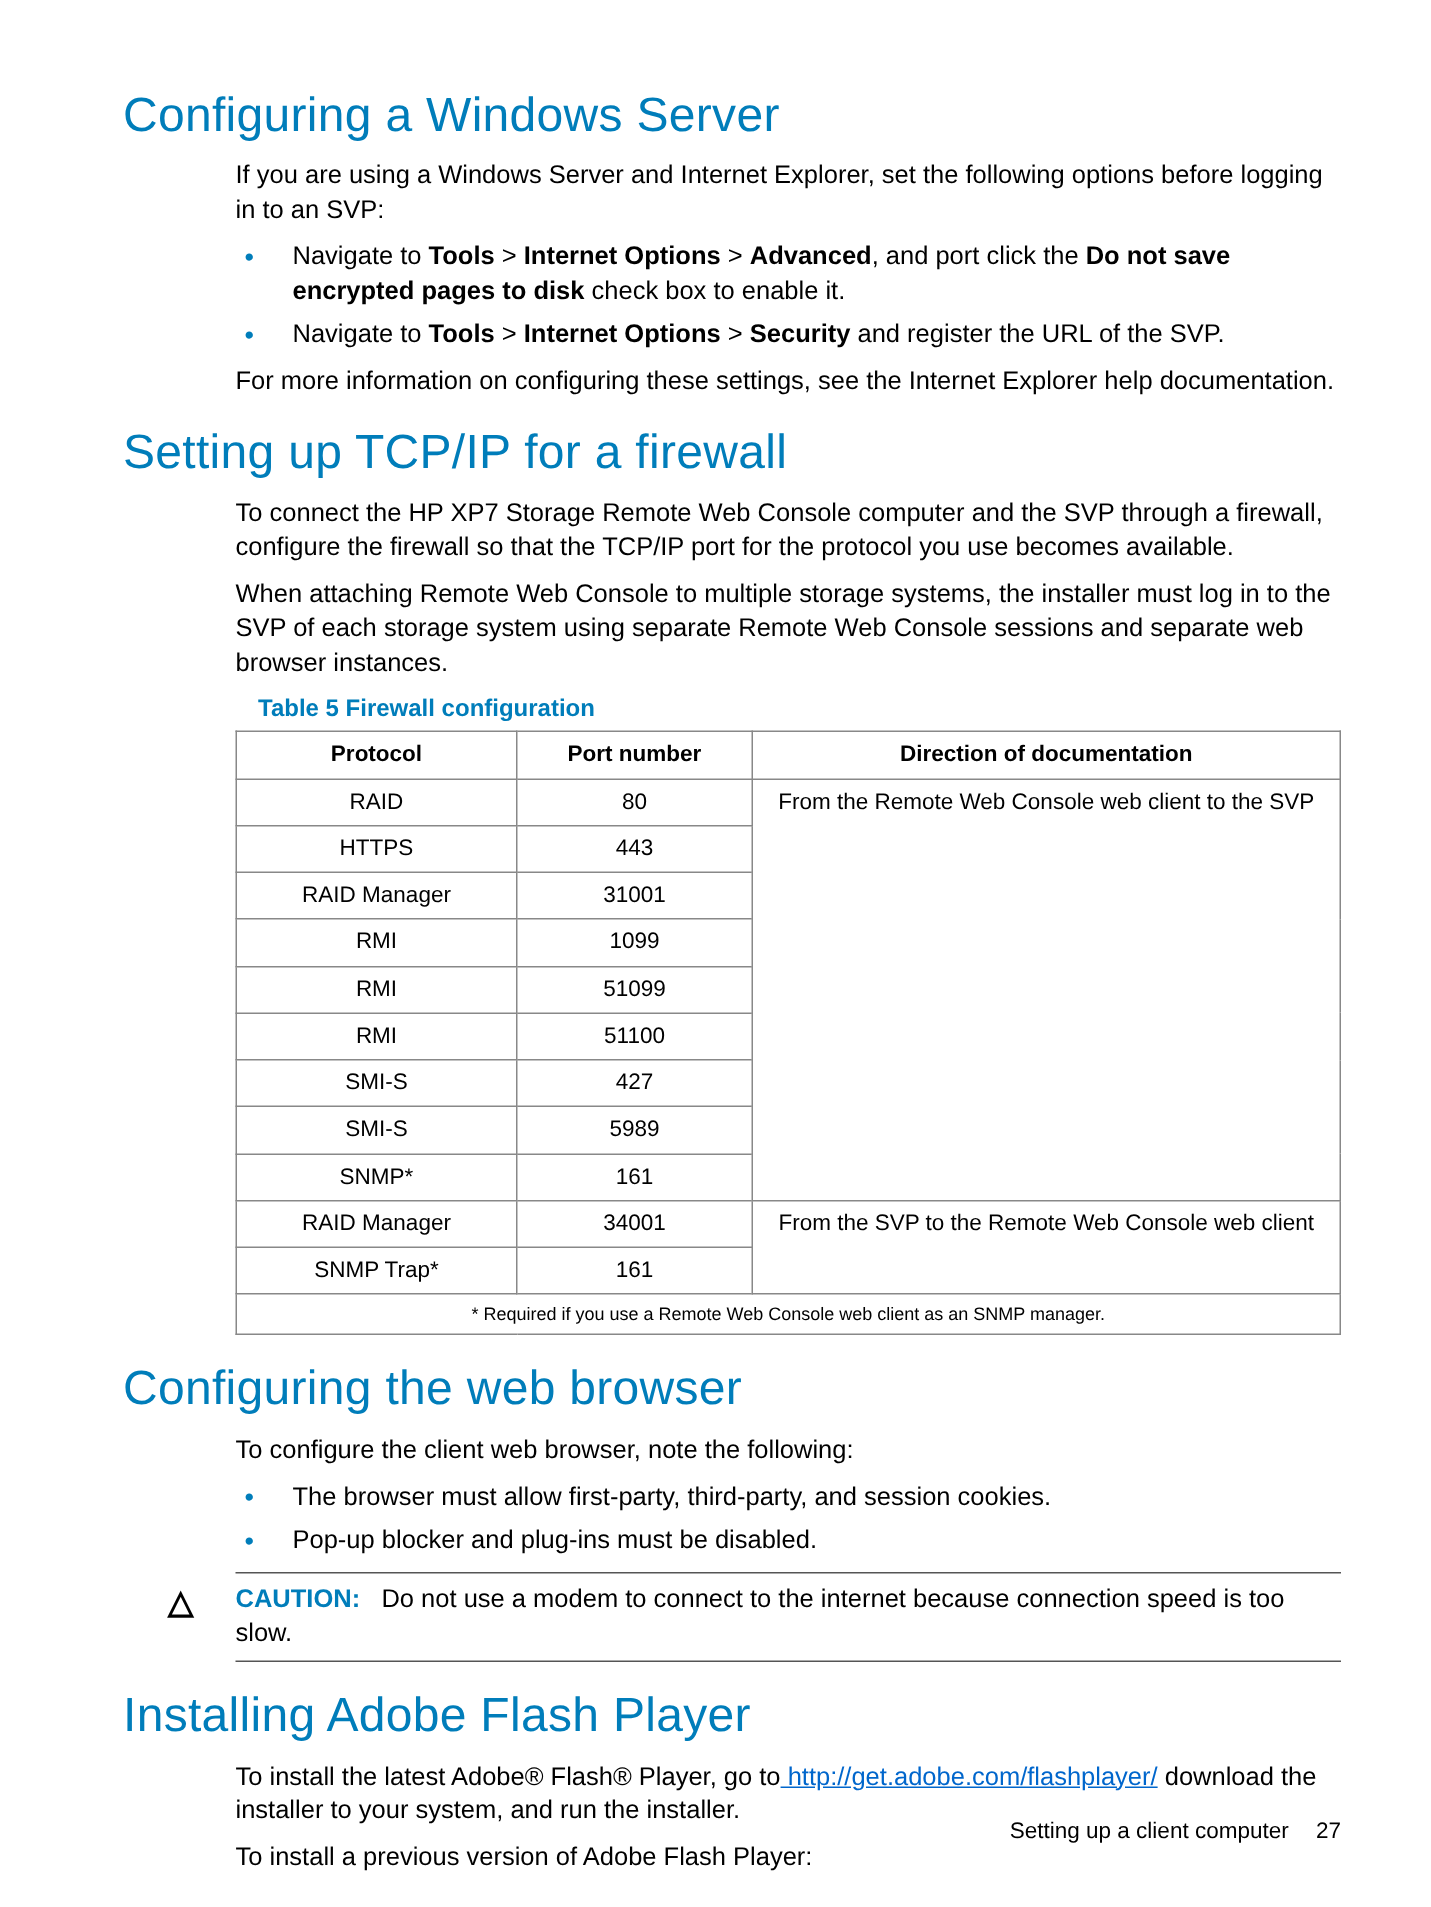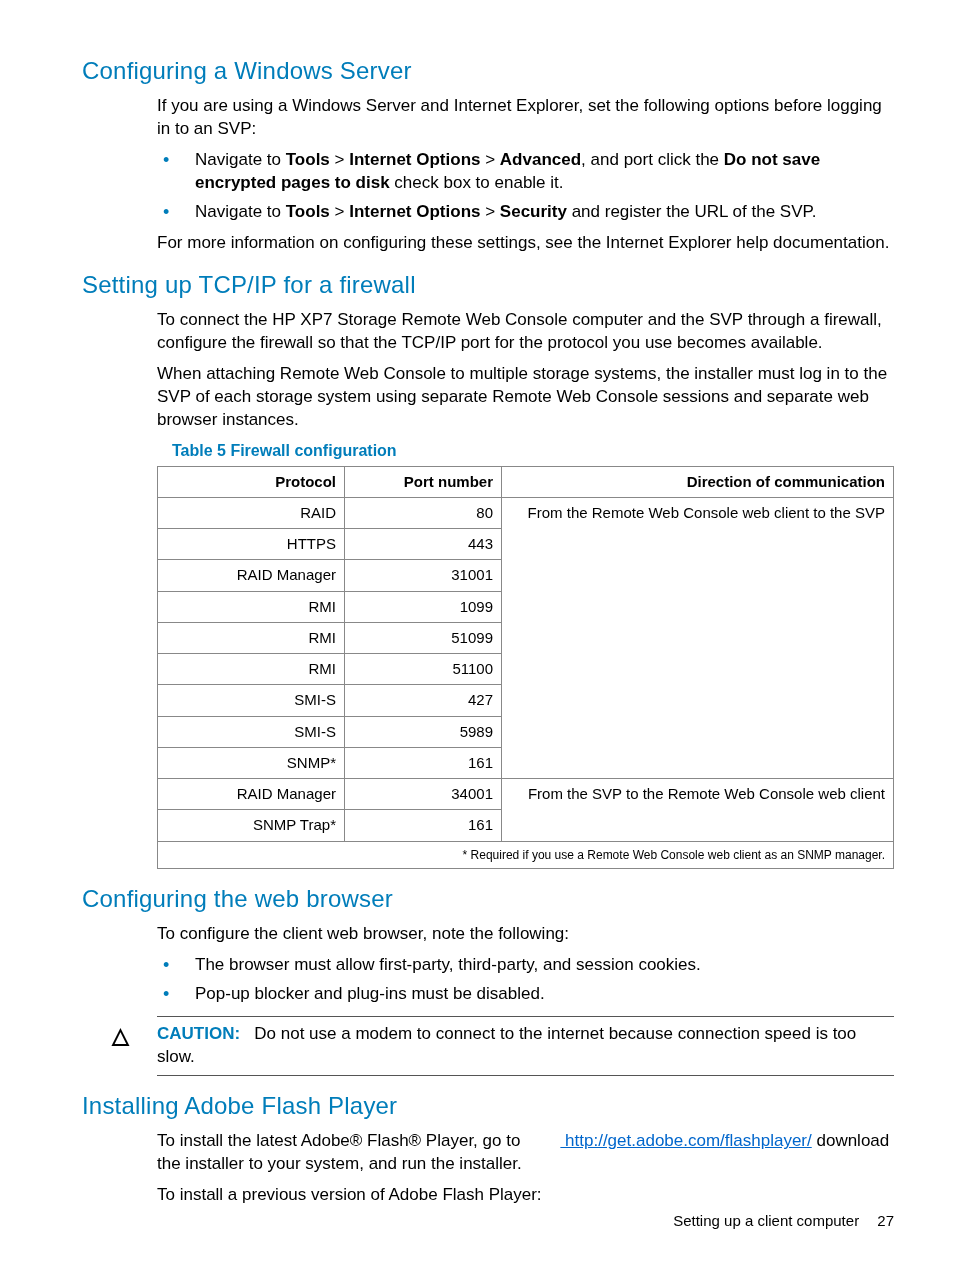--- a/index.html
+++ b/index.html
@@ -11,21 +11,21 @@
     font-size: 17px;
     line-height: 1.35;
     color: #000;
     box-sizing: border-box;
     padding: 55px 60px 40px 82px;
     position: relative;
   }
   h2 {
     font-weight: 400;
     color: #007dba;
-    font-size: 24px;
+    font-size: 32px;
     margin: 0 0 8px 0;
     letter-spacing: 0.2px;
   }
   .body-indent {
     margin-left: 75px;
   }
   p { margin: 0 0 8px 0; }
   ul.bullets {
     list-style: none;
     padding: 0;
@@ -52,21 +52,21 @@
     margin: 8px 0 4px 15px;
   }
   table.firewall {
     border-collapse: collapse;
     width: 100%;
     font-size: 15px;
   }
   table.firewall th, table.firewall td {
     border: 1px solid #888;
     padding: 5px 8px;
-    text-align: right;
+    text-align: center;
     vertical-align: top;
     font-weight: normal;
   }
   table.firewall th {
     font-weight: bold;
   }
   .footnote-row td {
     font-size: 12px;
   }
   .caution-block {
@@ -85,21 +85,20 @@
     color: #000;
     font-family: Arial, sans-serif;
   }
   .caution-label {
     color: #007dba;
     font-weight: bold;
   }
   a.link {
     color: #0066cc;
     text-decoration: underline;
-    padding-left: 40px;
   }
   .footer {
     position: absolute;
     bottom: 40px;
     right: 60px;
     font-size: 15px;
   }
   .footer .pageno {
     margin-left: 14px;
   }
@@ -129,21 +128,21 @@
   <h2>Setting up TCP/IP for a firewall</h2>
   <div class="body-indent">
     <p>To connect the HP XP7 Storage Remote Web Console computer and the SVP through a firewall, configure the firewall so that the TCP/IP port for the protocol you use becomes available.</p>
     <p>When attaching Remote Web Console to multiple storage systems, the installer must log in to the SVP of each storage system using separate Remote Web Console sessions and separate web browser instances.</p>
     <div class="table-caption">Table 5 Firewall configuration</div>
     <table class="firewall">
       <thead>
         <tr>
           <th style="width:170px">Protocol</th>
           <th style="width:140px">Port number</th>
-          <th>Direction of communication</th>
+          <th>Direction of documentation</th>
         </tr>
       </thead>
       <tbody id="tbody-g1">
           <tr>
             <td>RAID</td>
             <td>80</td>
             <td rowspan="9">From the Remote Web Console web client to the SVP</td>
           </tr>
           <tr>
             <td>HTTPS</td>

